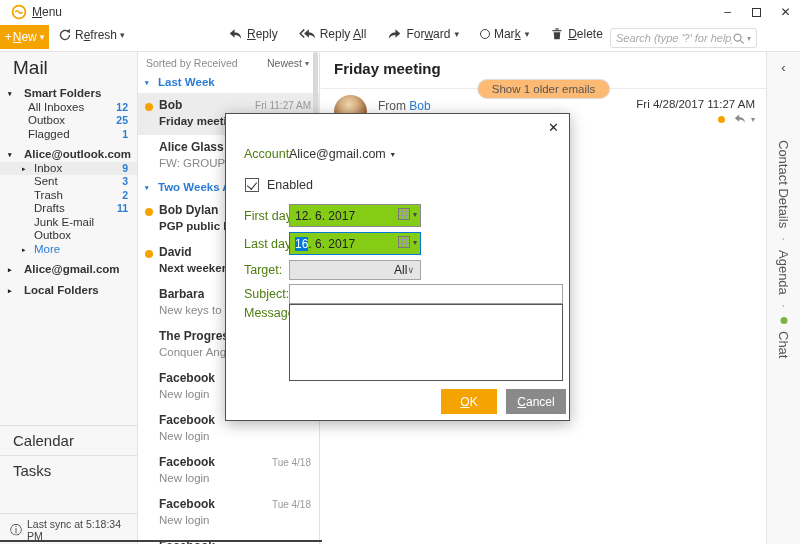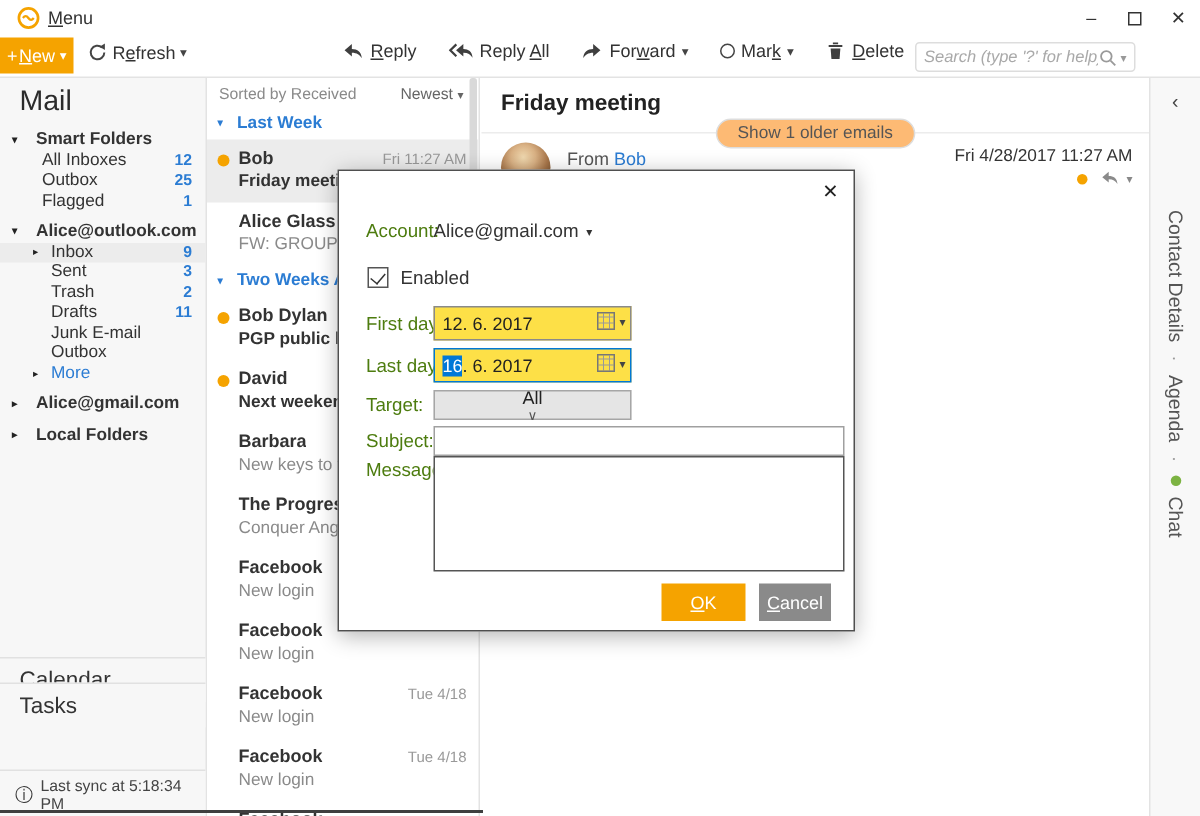--- a/index.html
+++ b/index.html
@@ -95,35 +95,35 @@
   .dialog { position:absolute; left:225px; top:113px; width:345px; height:308px; background:#fff; border:1px solid #4f4f4f; box-shadow:0 3px 14px rgba(0,0,0,.3); z-index:10; }
   .dlg-title { position:absolute; left:0; top:8px; width:100%; text-align:center; font-size:13.5px; color:#222; }
   .dlg-close { position:absolute; right:10px; top:6px; font-size:13px; color:#222; }
   .dlg-label { position:absolute; left:18px; font-size:12.5px; color:#4d7c0f; }
   .dlg-acct-val { position:absolute; left:63px; top:33px; font-size:12.5px; color:#333; display:flex; align-items:center; gap:5px; }
   .dlg-acct-val .carr { font-size:8px; }
   .checkrow { position:absolute; left:19px; top:64px; display:flex; align-items:flex-end; gap:8px; }
   .checkbox { width:14px; height:14px; border:1px solid #555; background:#fff; position:relative; }
   .checkbox::after { content:""; position:absolute; left:3px; top:1px; width:5px; height:8px; border:solid #333; border-width:0 1.6px 1.6px 0; transform:rotate(40deg); }
   .checklabel { font-size:12.5px; color:#333; }
-  .datebox { position:absolute; left:63px; width:132px; height:23px; border:1px solid #8a8a8a; background:#fde047; font-size:12px; color:#222; display:flex; align-items:center; padding-left:5px; }
+  .datebox { position:absolute; left:63px; width:132px; height:23px; border:1px solid #8a8a8a; background:#84cc16; font-size:12px; color:#222; display:flex; align-items:center; padding-left:5px; }
   .datebox.focus { border:1px solid #0078D7; }
   .datebox .selspan { background:#0078D7; color:#fff; }
   .datebox .calgroup { position:absolute; right:3px; top:3px; display:flex; align-items:center; gap:3px; }
   .cal-icon { width:12px; height:12px; border:1px solid #777;
     background-image:linear-gradient(#999 1px, transparent 1px), linear-gradient(90deg, #999 1px, transparent 1px);
     background-size:4px 4px; background-position:-1px 2px; }
   .datebox .carr { font-size:8px; color:#444; }
-  .selectbox { position:absolute; left:63px; top:146px; width:132px; height:20px; background:#e5e5e5; border:1px solid #a6a6a6; font-size:12px; color:#222; display:flex; align-items:center; padding:0 6px; justify-content:center;flex-direction:column; }
+  .selectbox { position:absolute; left:63px; top:146px; width:132px; height:20px; background:#e5e5e5; border:1px solid #a6a6a6; font-size:12px; color:#222; display:flex; align-items:center; padding:0 6px; justify-content:flex-end; }
   .selectbox .chev { font-size:9px; color:#555; }
   .subj-input { position:absolute; left:63px; top:170px; width:274px; height:20px; border:1px solid #a0a0a0; font-size:12px; padding:0 5px; font-family:"Liberation Sans",sans-serif; outline:none; color:#222; }
   .msg-area { position:absolute; left:63px; top:190px; width:274px; height:77px; border:1px solid #555; font-size:12px; padding:3px 5px; font-family:"Liberation Sans",sans-serif; outline:none; resize:none; color:#222; }
   .dlg-btn { position:absolute; top:275px; height:25px; border:none; color:#fff; font-size:12px; font-family:"Liberation Sans",sans-serif; }
   .btn-ok { left:215px; width:56px; background:#F5A300; }
-  .btn-cancel { left:280px; width:48px; background:#8a8a8a; }
+  .btn-cancel { left:280px; width:60px; background:#8a8a8a; }
 
   svg.icon { display:block; }
 </style>
 </head>
 <body>
 
 <div class="win">
 
   <div class="titlebar">
     <span class="logo">
@@ -218,21 +218,21 @@
         <div class="titem child2 sel"><span class="caret">▸</span><span class="tlabel">Inbox</span><span class="tcount">9</span></div>
         <div class="titem child2"><span class="tlabel">Sent</span><span class="tcount">3</span></div>
         <div class="titem child2"><span class="tlabel">Trash</span><span class="tcount">2</span></div>
         <div class="titem child2"><span class="tlabel">Drafts</span><span class="tcount">11</span></div>
         <div class="titem child2"><span class="tlabel">Junk E-mail</span><span class="tcount"></span></div>
         <div class="titem child2"><span class="tlabel">Outbox</span><span class="tcount"></span></div>
         <div class="titem child2 blue"><span class="caret">▸</span><span class="tlabel">More</span></div>
         <div class="titem grp"><span class="caret">▸</span><span class="tlabel">Alice@gmail.com</span></div>
         <div class="titem grp"><span class="caret">▸</span><span class="tlabel">Local Folders</span></div>
       </div>
-      <div class="side-section" style="top:386px;"><span>Calendar</span></div>
+      <div class="side-section" style="top:373px;"><span>Calendar</span></div>
       <div class="side-section" style="top:403px;"><span>Tasks</span></div>
       <div class="side-section" style="top:461px; height:31px; border-top:1px solid #e1e1e1;"></div>
       <div class="sync-row">
         <span class="info-glyph">ⓘ</span>
         <span>Last sync at 5:18:34 PM</span>
       </div>
     </div>
 
     <div class="maillist">
       <div class="ml-header">

